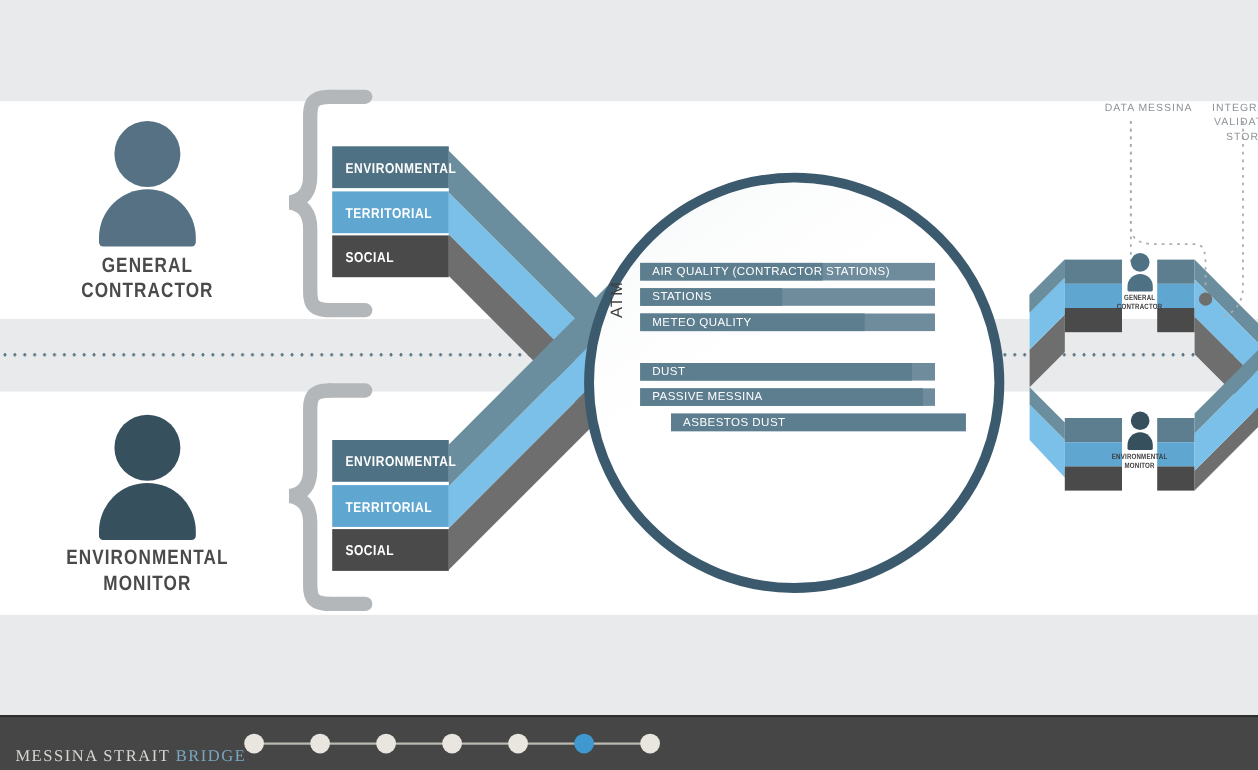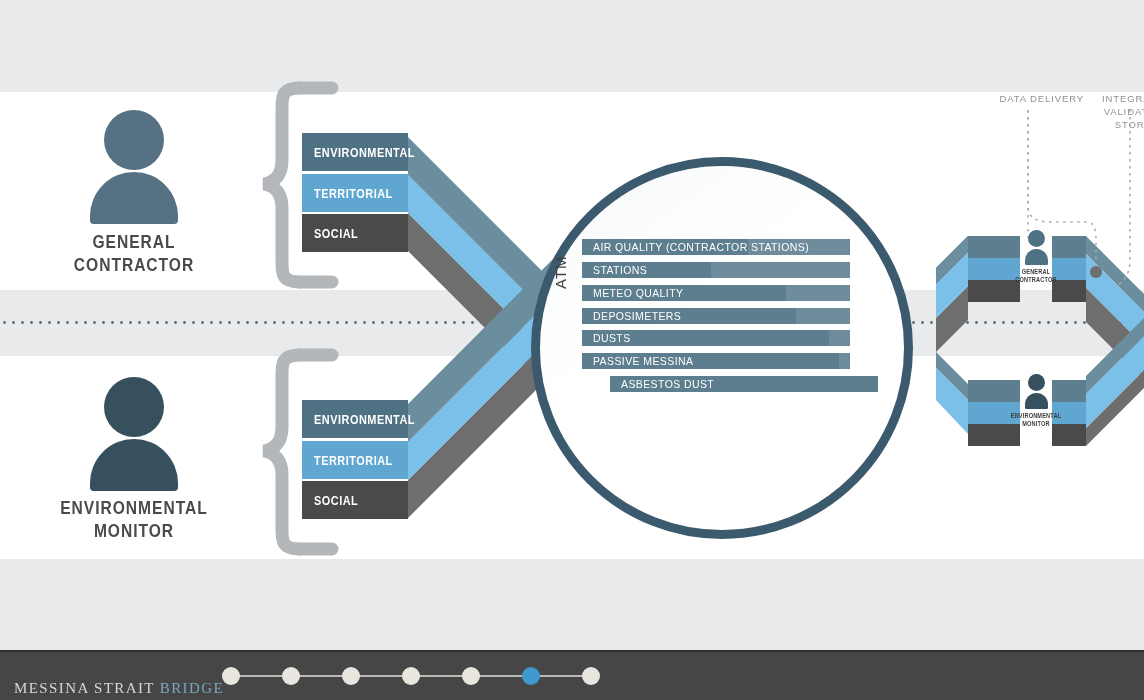--- a/index.html
+++ b/index.html
@@ -250,27 +250,23 @@
     <em>AIR QUALITY (CONTRACTOR STATIONS)</em>
   </div>
   <div class="mrow" style="top:262px;">
     <div class="bar-dark" style="width:48%;"></div>
     <em>STATIONS</em>
   </div>
   <div class="mrow" style="top:285px;">
     <div class="bar-dark" style="width:76%;"></div>
     <em>METEO QUALITY</em>
   </div>
-  <div class="mrow" style="top:308px;">
-    <div class="bar-dark" style="width:80%;"></div>
-    <em>DEPOSIMETERS</em>
-  </div>
   <div class="mrow" style="top:330px;">
     <div class="bar-dark" style="width:92%;"></div>
-    <em>DUSTS</em>
+    <em>DUST</em>
   </div>
   <div class="mrow" style="top:353px;">
     <div class="bar-dark" style="width:96%;"></div>
     <em>PASSIVE MESSINA</em>
   </div>
   <div class="mrow" style="top:376px;margin-left:28px;">
     <div class="bar-dark" style="width:100%;"></div>
     <em>ASBESTOS DUST</em>
   </div>
 
@@ -285,21 +281,21 @@
 
   <div class="node" style="left:1020px;top:372px;width:32px;height:76px;">
     <div class="nhead" style="left:8px;top:2px;width:17px;height:17px;background:#37505e;"></div>
     <div class="nbody" style="left:5px;top:21px;width:23px;height:16px;background:#37505e;"></div>
     <div class="nlabel" style="top:40px;">
       <div>ENVIRONMENTAL</div>
       <div>MONITOR</div>
     </div>
   </div>
 
-  <div class="cap" style="left:958px;top:92px;width:126px;">DATA DELIVERY</div>
+  <div class="cap" style="left:958px;top:92px;width:126px;">DATA MESSINA</div>
   <div class="cap" style="left:1090px;top:92px;width:70px;text-align:right;">INTEGRATI
 VALIDATIO
 STORAG</div>
 
   <div class="footer">
     <div class="footer-title">
       <span>MESSINA STRAIT</span>
       <span class="accent">BRIDGE</span>
     </div>
   </div>

